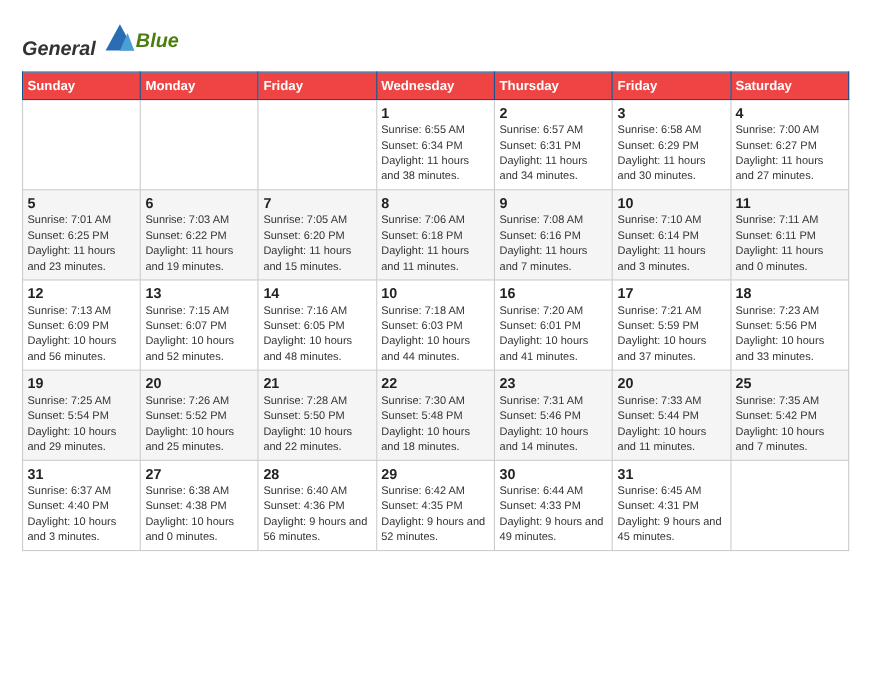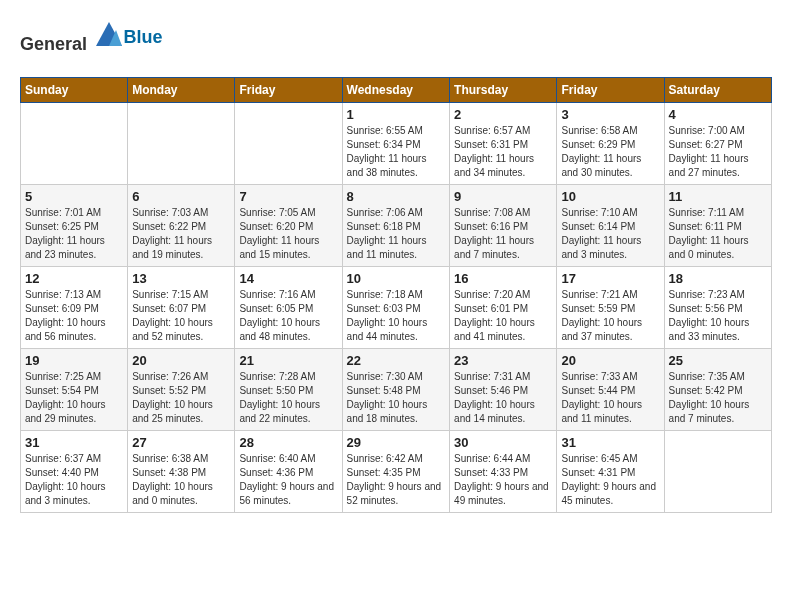--- a/index.html
+++ b/index.html
@@ -7,35 +7,36 @@
       font-family: Arial, sans-serif;
       background: #fff;
       width: 792px;
       min-height: 612px;
       padding: 20px;
     }
     .header {
       display: flex;
       justify-content: space-between;
       align-items: flex-start;
-      margin-bottom: 22px;
+      margin-bottom: 10px;
+      font-style: italic;
     }
     .logo {
       display: flex;
       align-items: center;
     }
     .logo-text-general {
       font-size: 18px;
       font-weight: bold;
       color: #333;
     }
     .logo-text-blue {
       font-size: 18px;
       font-weight: bold;
-      color: #0369a1;
+      color: #4d7c0f;
     }
     .logo-icon {
       width: 30px;
       height: 30px;
       margin-left: 2px;
     }
     .title-block {
       text-align: right;
     }
     .month-title {
@@ -46,21 +47,21 @@
     .location-title {
       font-size: 14px;
       color: #555;
     }
     .calendar {
       width: 100%;
       border-collapse: collapse;
       font-size: 10.5px;
     }
     .calendar th {
-      background-color: #a16207;
+      background-color: #ef4444;
       color: #fff;
       padding: 5px 4px;
       text-align: left;
       font-size: 12px;
       font-weight: bold;
       border: 1px solid #1a5090;
     }
     .calendar td {
       border: 1px solid #ccc;
       vertical-align: top;

